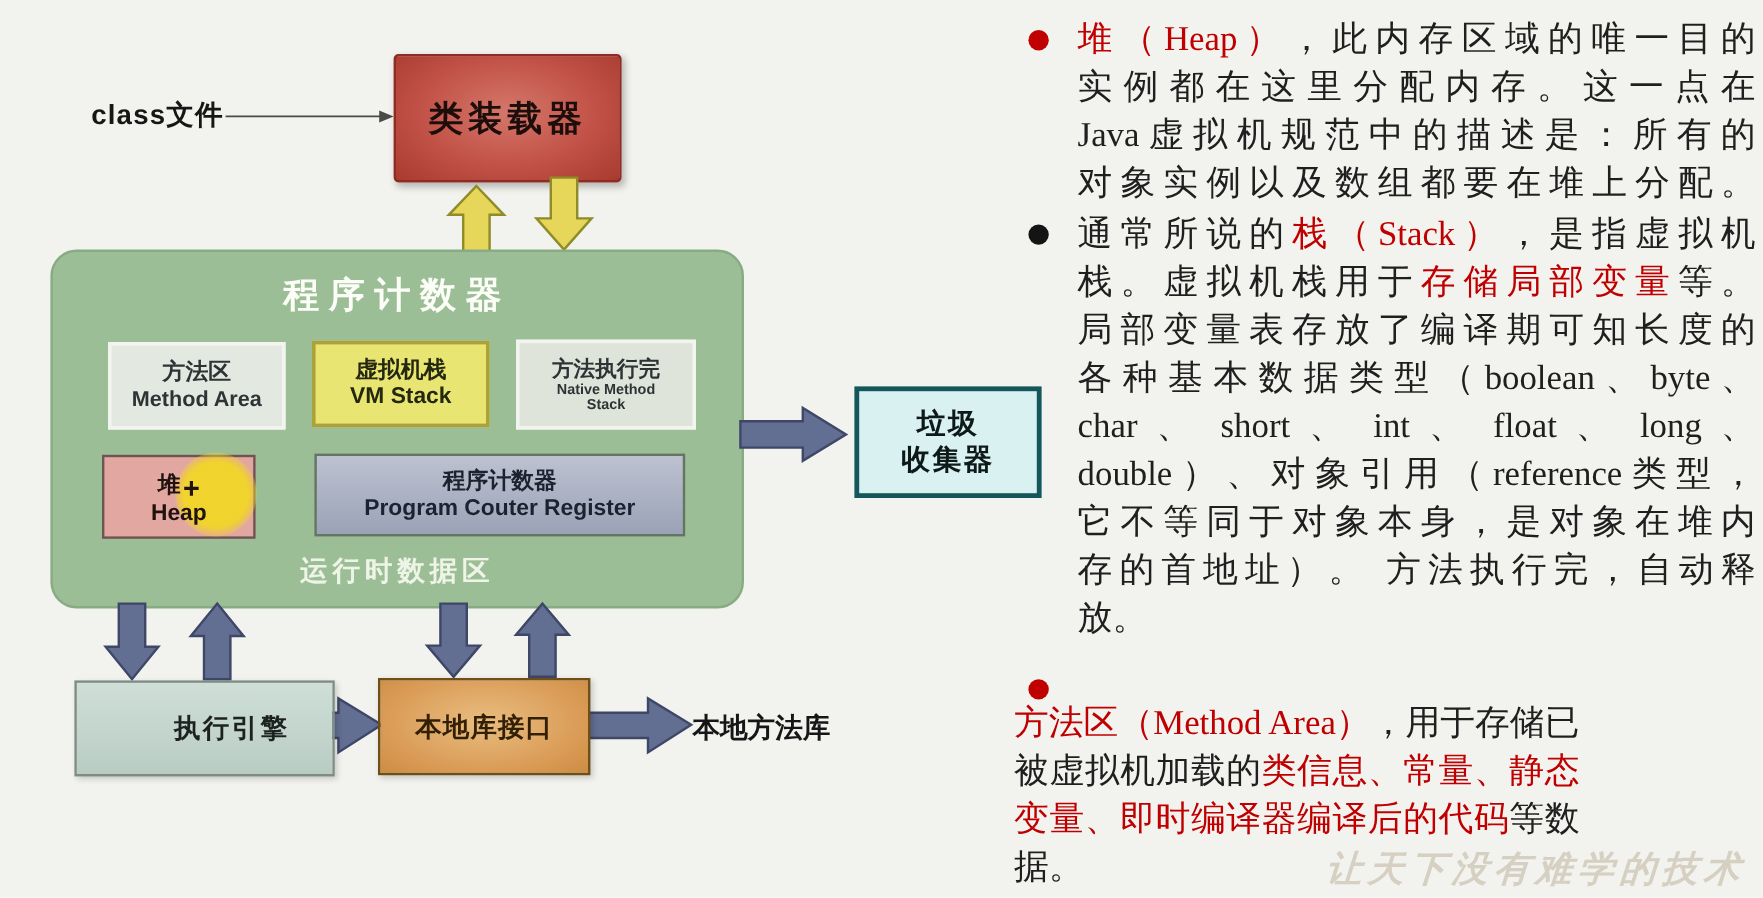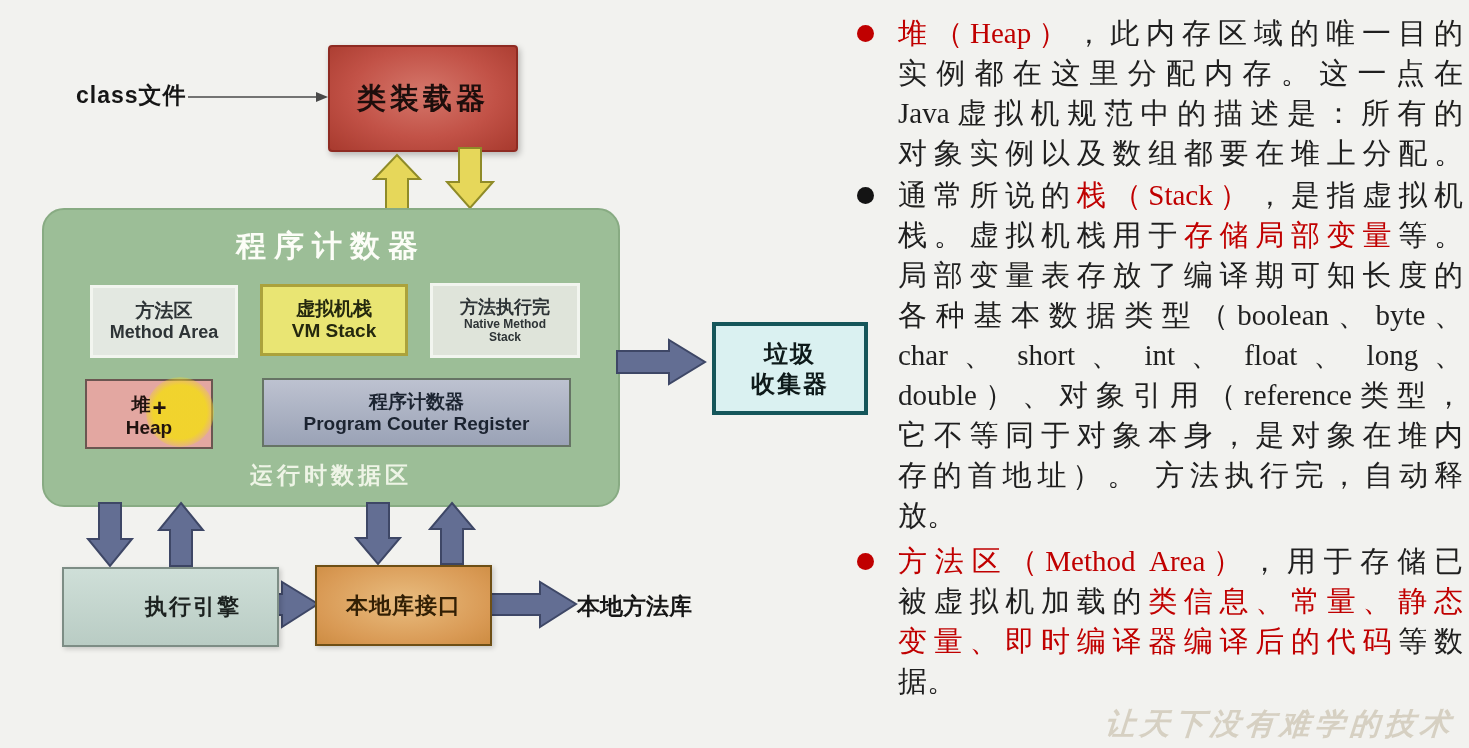--- a/index.html
+++ b/index.html
@@ -61,21 +61,21 @@
     background:radial-gradient(ellipse at 50% 45%,#e9bd80 0%,#d99a55 70%,#cd8c42 100%);
     border:2px solid #6e4f15;display:flex;align-items:center;justify-content:center;box-shadow:2px 2px 5px rgba(0,0,0,.18);}
   #jni-box .t{font-size:22px;font-weight:bold;color:#321f04;letter-spacing:1px;}
 
   svg.arrow{position:absolute;overflow:visible;}
 
   
   #notes{position:absolute;left:845px;top:13px;width:618px;font-family:"Liberation Serif",serif;}
   .bullet{display:flex;align-items:flex-start;}
   .bullet + .bullet{margin-top:2px;}
-  .bullet:nth-child(3){margin-top:6px;}
+  .bullet:nth-child(3){margin-top:19px;flex-direction:column;}
   .dot{flex:none;width:17px;height:17px;border-radius:50%;margin:12px 24px 0 12px;}
   .blines{flex:1;min-width:0;}
   .nline{font-size:29px;line-height:40px;color:#1f1f1f;text-align:justify;text-align-last:justify;
     text-justify:inter-character;white-space:nowrap;}
   .nline.noj{text-align:left;text-align-last:auto;}
   .nline .red{color:var(--accent-red,#c00000);}
 
   #watermark{right:14px;bottom:3px;font-family:"Liberation Serif",serif;font-style:italic;
     font-size:30px;font-weight:bold;color:var(--watermark,#d6d0c2);letter-spacing:5px;white-space:nowrap;
     transform:skewX(-4deg);}

